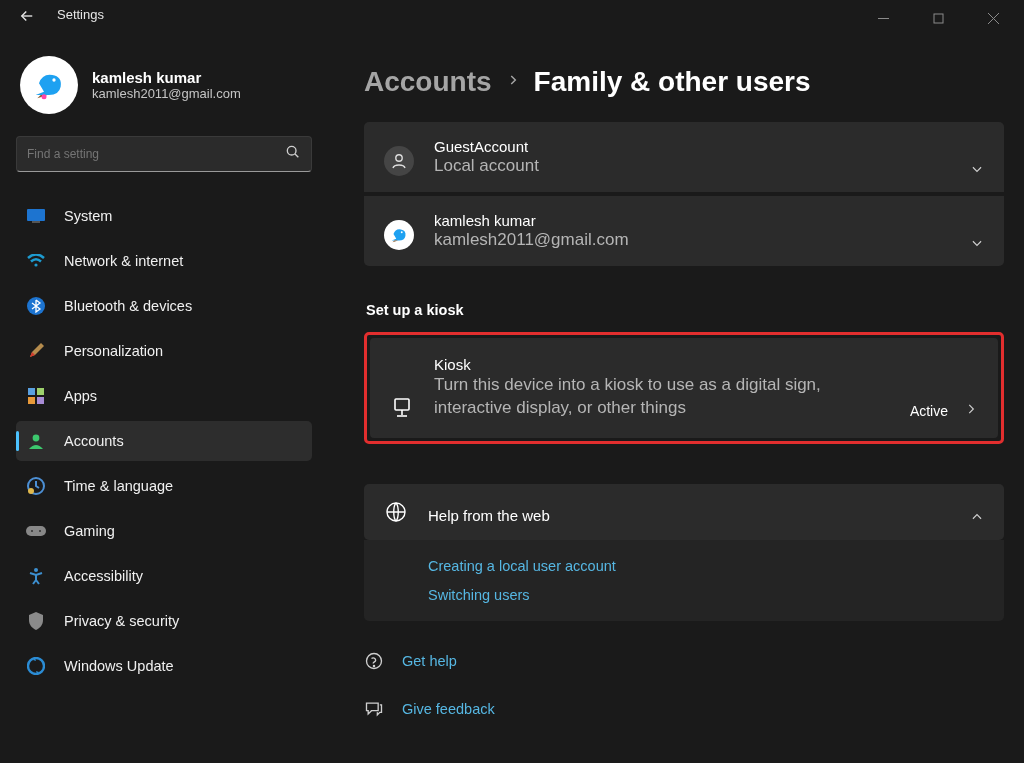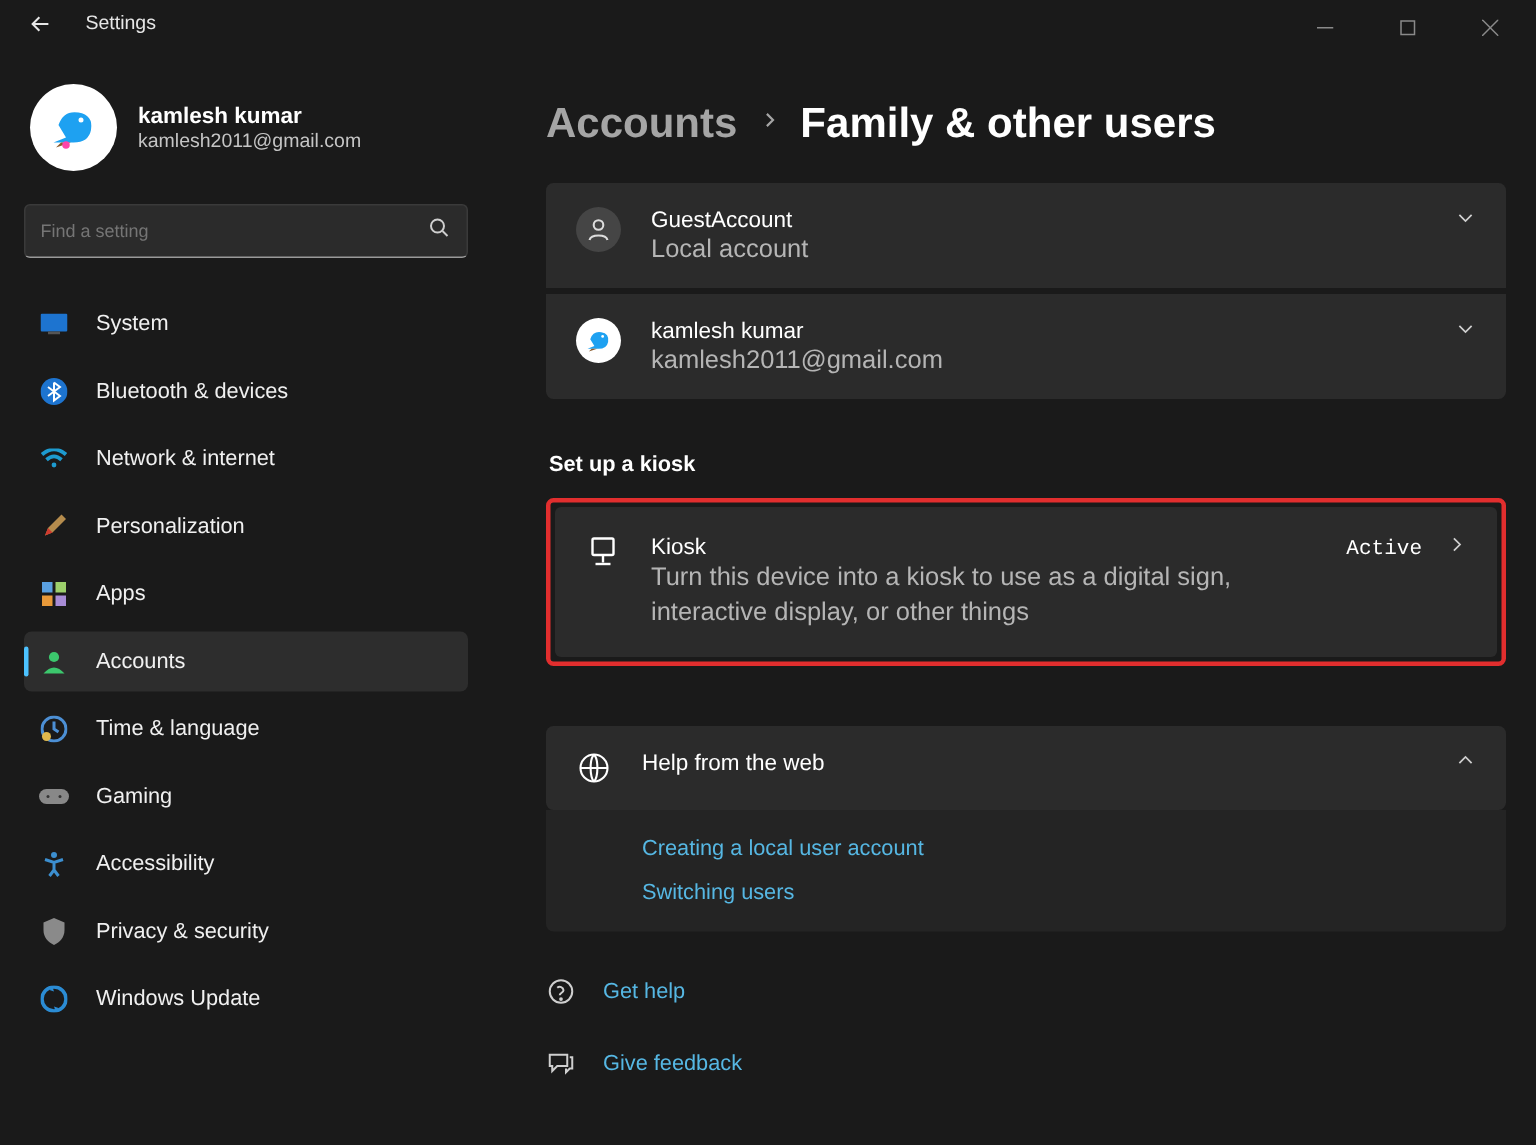--- a/index.html
+++ b/index.html
@@ -74,35 +74,35 @@
   }
   .breadcrumb {
     display: flex; align-items: center; gap: 14px; margin-bottom: 24px;
   }
   .bc-parent { font-size: 28px; font-weight: 600; color: #a5a5a5; }
   .bc-chevron { color: #a5a5a5; }
   .bc-current { font-size: 28px; font-weight: 600; color: #fff; }
 
   .card {
     background: #2b2b2b; border-radius: 5px; padding: 16px 20px;
-    display: flex; align-items: flex-start; gap: 20px; margin-bottom: 4px;
+    display: flex; align-items: flex-end; gap: 20px; margin-bottom: 4px;
     cursor: pointer;
   }
   .card-group .card { border-radius: 0; }
   .card-group .card:first-child { border-radius: 5px 5px 0 0; }
   .card-group .card:last-child { border-radius: 0 0 5px 5px; }
   .card-icon {
     width: 30px; height: 30px; border-radius: 50%; background: #454545;
     display: flex; align-items: center; justify-content: center; flex-shrink: 0;
   }
   .card-icon.user-bird { background: #fff; }
   .card-text { flex: 1; display: flex; flex-direction: column; }
   .card-title { font-size: 15px; color: #fff; }
   .card-sub { font-size: 17px; color: #b5b5b5; margin-top: 1px; }
-  .card-action { color: #cfcfcf; display: flex; align-items: center; gap: 16px; font-family: Liberation Mono, monospace; }
+  .card-action { color: #cfcfcf; display: flex; align-items: center; gap: 16px; }
   .card-status { font-size: 14px; color: #fff; }
 
   .section-title { font-size: 14.5px; font-weight: 600; margin: 36px 0 14px 2px; }
 
   .highlighted {
     border: 3px solid #e22e2e; border-radius: 5px; padding: 3px;
     margin-top: 4px;
   }
   .highlighted .card { margin: 0; border-radius: 4px; padding: 18px 20px; }
   .kiosk-icon { width: 24px; height: 24px; color: #fff; flex-shrink: 0; }
@@ -187,36 +187,36 @@
         <span class="nav-icon">
             <svg width="18" height="14" viewBox="0 0 18 14">
               <rect x="0" y="0" width="18" height="12" rx="1" fill="#1d74d0"></rect>
               <rect x="5" y="12" width="8" height="2" fill="#555"></rect>
             </svg>
           </span>
         <span>System</span>
       </li>
       <li class="nav-item">
         <span class="nav-icon">
-            <svg width="18" height="18" viewBox="0 0 18 18">
-              <circle cx="9" cy="9" r="9" fill="#1d74d0"></circle>
-              <path d="M9 3v12l4-3-8-6m0 6l8-6-4-3" stroke="#fff" stroke-width="1.3" fill="none"></path>
-            </svg>
-          </span>
-        <span>Bluetooth &amp; devices</span>
-      </li>
-      <li class="nav-item">
-        <span class="nav-icon">
             <svg width="18" height="14" viewBox="0 0 18 14">
               <path d="M1 4 Q9 -3 17 4" stroke="#1d9bd0" stroke-width="2.5" fill="none"></path>
               <path d="M4 7.5 Q9 3 14 7.5" stroke="#1d9bd0" stroke-width="2.5" fill="none"></path>
               <circle cx="9" cy="11" r="1.6" fill="#1d9bd0"></circle>
             </svg>
           </span>
         <span>Network &amp; internet</span>
+      </li>
+      <li class="nav-item">
+        <span class="nav-icon">
+            <svg width="18" height="18" viewBox="0 0 18 18">
+              <circle cx="9" cy="9" r="9" fill="#1d74d0"></circle>
+              <path d="M9 3v12l4-3-8-6m0 6l8-6-4-3" stroke="#fff" stroke-width="1.3" fill="none"></path>
+            </svg>
+          </span>
+        <span>Bluetooth &amp; devices</span>
       </li>
       <li class="nav-item">
         <span class="nav-icon">
             <svg width="18" height="18" viewBox="0 0 18 18">
               <path d="M3 15l2-5 9-9 3 3-9 9z" fill="#b58c4d"></path>
               <path d="M3 15l2-5 3 3z" fill="#d0392e"></path>
             </svg>
           </span>
         <span>Personalization</span>
       </li>

